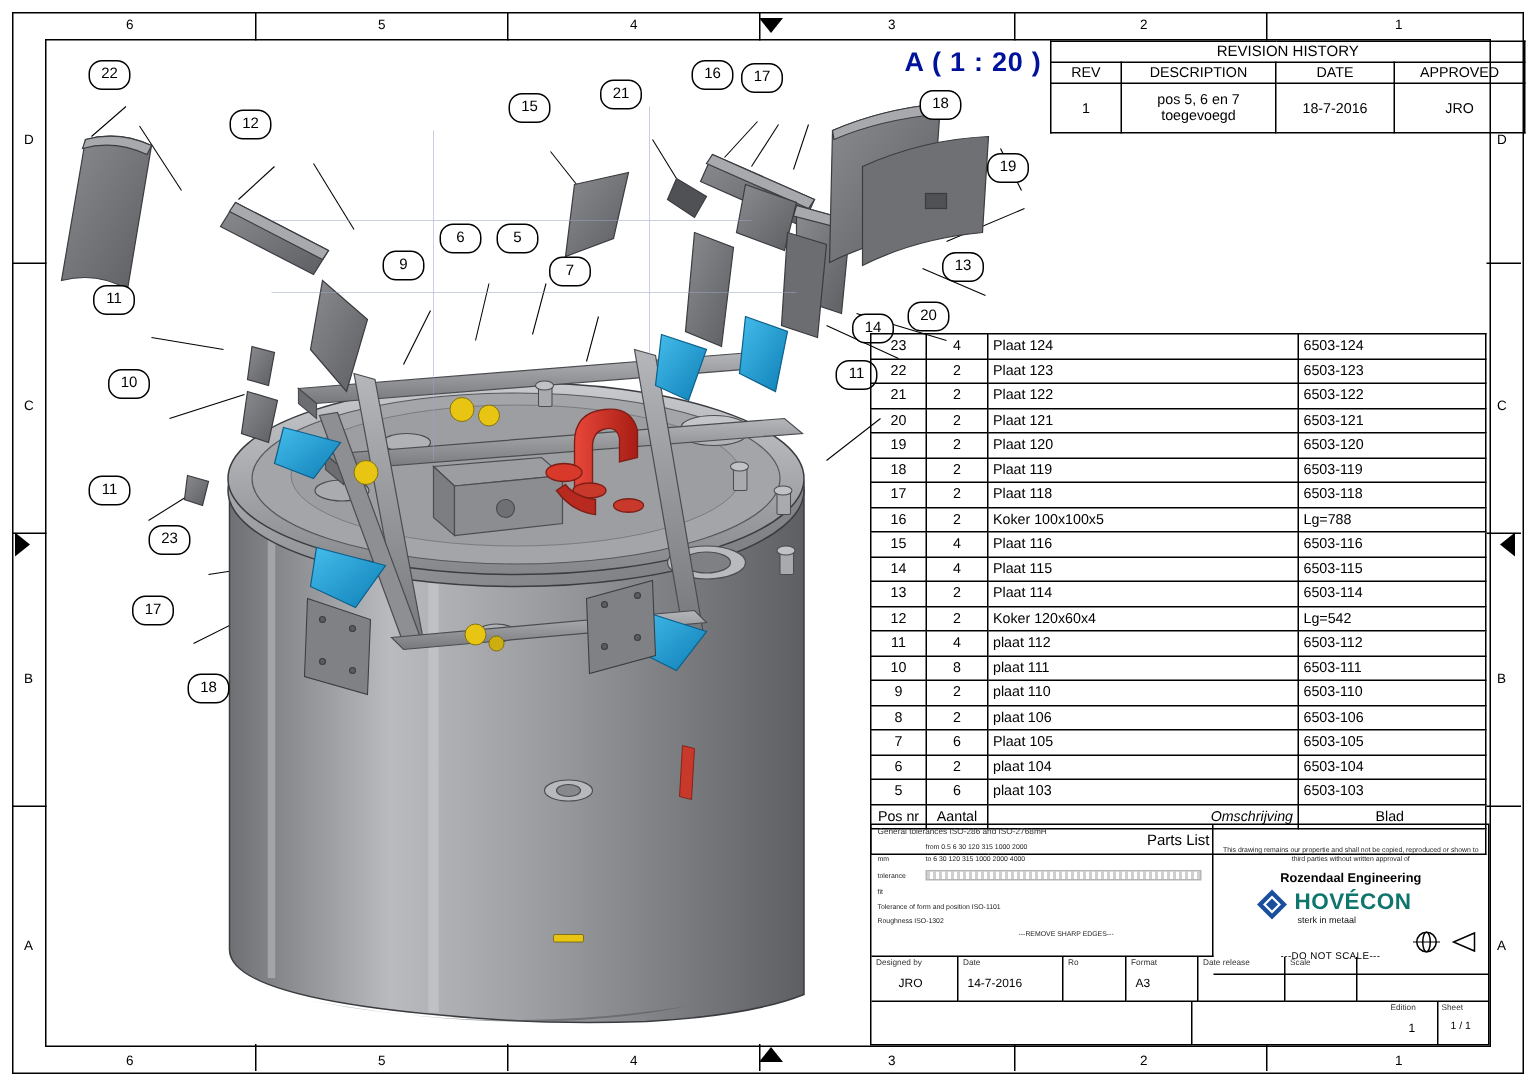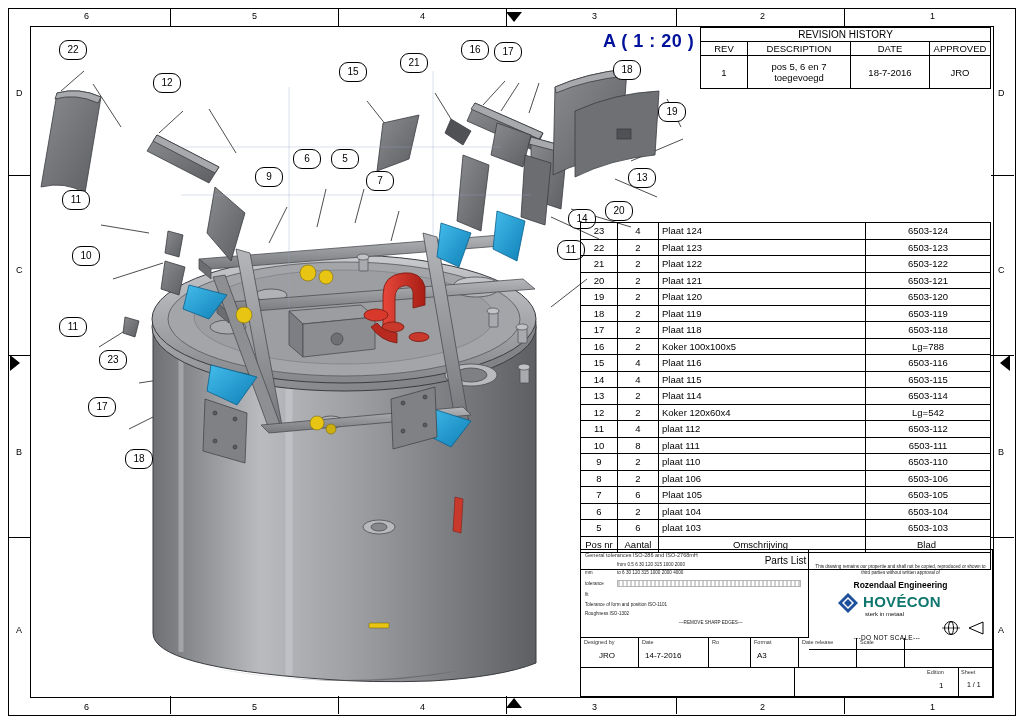--- a/index.html
+++ b/index.html
@@ -25,33 +25,33 @@
   #art{position:absolute;left:31px;top:27px;width:960px;height:668px;}
   #art svg{display:block;}
 
   .scale-label{position:absolute;left:603px;top:31px;font-size:18px;font-weight:bold;color:#00129b;letter-spacing:.5px;}
 
   
   .balloon{position:absolute;width:26px;height:18px;border:1px solid #000;border-radius:9px;background:#fff;
            font-size:10px;line-height:17px;text-align:center;color:#000;}
 
   
-  .rev{position:absolute;left:700px;top:27px;width:291px;border-collapse:collapse;font-size:9.5px;}
+  .rev{position:absolute;left:700px;top:27px;width:317px;border-collapse:collapse;font-size:9.5px;}
   .rev td,.rev th{border:1px solid #000;text-align:center;padding:1px 2px;font-weight:normal;}
   .rev .title{font-weight:normal;font-size:10px;}
 
   
   .parts{position:absolute;left:580px;top:222px;width:411px;border-collapse:collapse;font-size:9.5px;}
   .parts td{border:1px solid #000;padding:0 3px;height:15.5px;line-height:15.5px;}
   .c-pos{width:30px;text-align:center;}
   .c-qty{width:34px;text-align:center;}
   .c-desc{width:200px;text-align:left;padding-left:8px;}
-  .c-blad{width:auto;text-align:center;padding-left:8px;}
+  .c-blad{width:auto;text-align:left;padding-left:8px;}
   .hdr td{text-align:center;}
-  .hdr .c-desc{text-align:center;padding-left:0;}
+  .hdr .c-desc{text-align:right;padding-left:0;font-style:italic;}
   .hdr .c-blad{text-align:center;padding-left:0;}
   .plrow td{text-align:center;font-size:10px;}
 
   
   .tb{position:absolute;left:580px;top:549px;width:411px;height:146px;border:1px solid #000;font-size:6px;}
   .tb div{position:absolute;box-sizing:border-box;}
   .tb .cell{border-right:1px solid #000;border-bottom:1px solid #000;}
   .lbl{font-size:5.5px;color:#333;}
   .val{font-size:8px;color:#000;}
   .tiny{font-size:4.6px;line-height:1.35;color:#222;}

